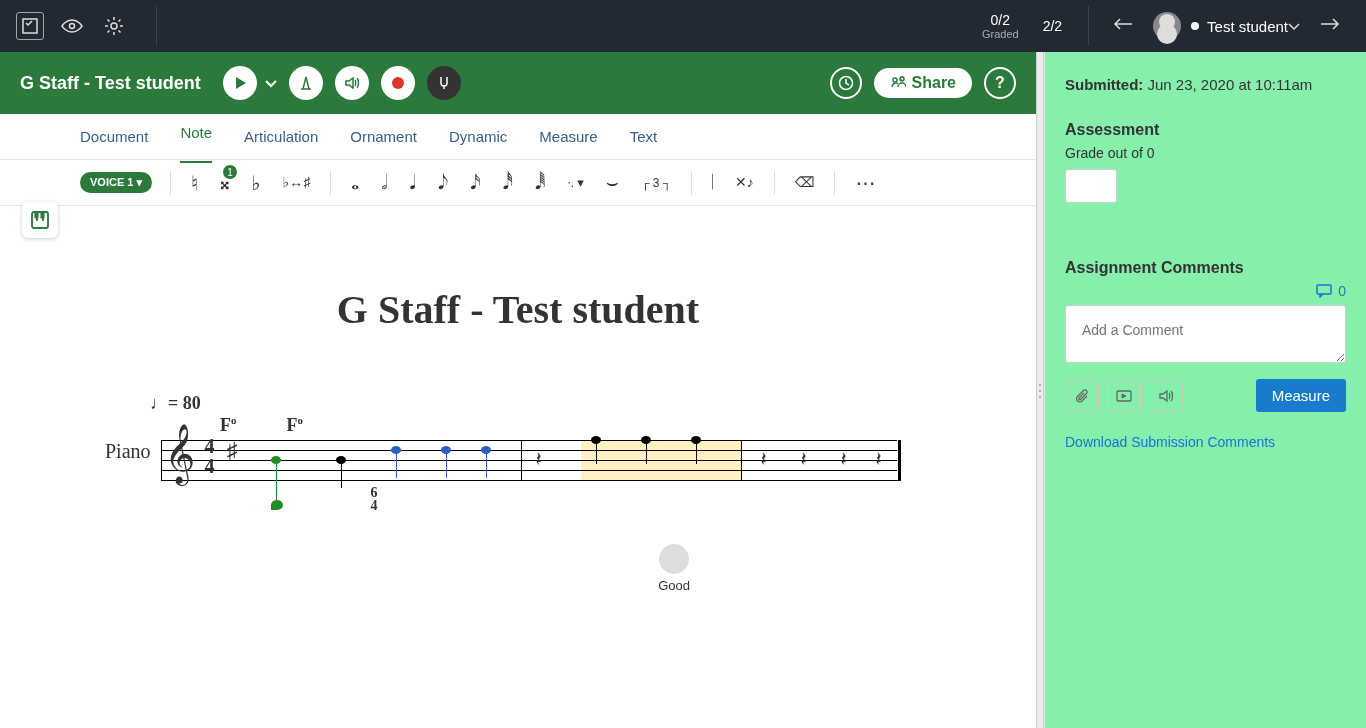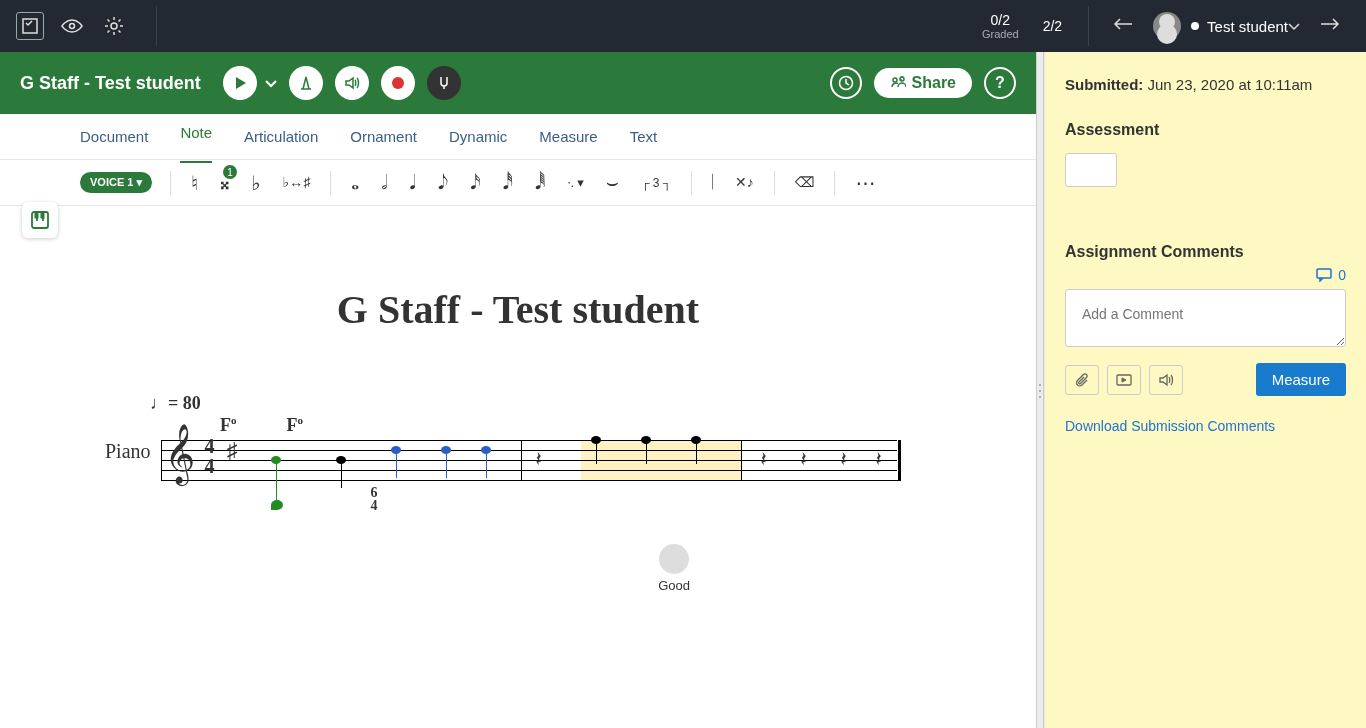--- a/index.html
+++ b/index.html
@@ -77,21 +77,21 @@
   .rightrail { position:absolute; right:346px; top:492px; text-align:center; font-size:13px;}
   .avsm{width:30px;height:30px;border-radius:50%;background:#ddd;margin:0 auto 4px;}
 
   
   .columns { display:flex; height:calc(728px - 52px);}
   .leftcol { flex:1; position:relative; overflow:hidden;}
   .splitter { width:8px; background:#ececec; border-left:1px solid #ccc; border-right:1px solid #ccc; cursor:col-resize; position:relative;}
   .splitter::after{content:"";position:absolute;left:2px;top:50%;width:2px;height:2px;border-radius:50%;background:#999;box-shadow:0 6px 0 #999,0 -6px 0 #999;}
 
   
-  .panel { width:322px; background:#fef9c3; padding:16px 20px; overflow:auto; border-left:1px solid #e6e6e6;}
+  .panel { width:322px; background:#86efac; padding:16px 20px; overflow:auto; border-left:1px solid #e6e6e6;}
   .panel h4 { margin:28px 0 6px; font-size:16px; font-weight:700; color:#333;}
   .panel .sub { font-size:14px; color:#333;}
   .panel input.grade { width:52px; height:34px; margin-top:8px; border:1px solid #ccc; border-radius:3px; padding:4px;}
   .commentcount { text-align:right; color:#1d72d2; font-size:14px; display:flex; justify-content:flex-end; align-items:center; gap:6px;}
   textarea.addc { width:100%; height:58px; border:1px solid #ccc; border-radius:3px; padding:16px; resize:vertical; font-family:inherit; font-size:14px; margin-top:6px;}
   .iconrow { display:flex; gap:8px; align-items:center; margin-top:12px;}
   .smbtn { width:34px;height:30px;border:1px solid #ccc;border-radius:3px;display:flex;align-items:center;justify-content:center;cursor:pointer;color:#666;}
   .iconrow .spacer{flex:1;}
   .submit { background:#187bcd; color:#fff; border:none; border-radius:3px; padding:8px 16px; font-size:15px; cursor:pointer;}
   .link { color:#1d72d2; font-size:14px; margin-top:22px; display:inline-block; cursor:pointer;}
@@ -312,20 +312,21 @@
     </div>
   </div>
 
   <div class="splitter"></div>
 
   <div class="panel">
     <div class="submitted">
       <b>Submitted:</b> <span>Jun 23, 2020 at 10:11am</span>
     </div>
     <h4>Assessment</h4>
+    <div class="sub">Grade out of 0</div>
     <input class="grade" style="">
     <h4 style="margin-top:56px">Assignment Comments</h4>
     <div class="commentcount">
       <svg width="16" height="14" viewBox="0 0 16 14" fill="none" stroke="#1d72d2">
           <rect x="1" y="1" width="14" height="9" rx="1" stroke-width="1.5"></rect>
           <path d="M4 10v3l3-3" stroke-width="1.5"></path>
         </svg>
       <span>0</span>
     </div>
     <textarea class="addc" placeholder="Add a Comment" style=""></textarea>

